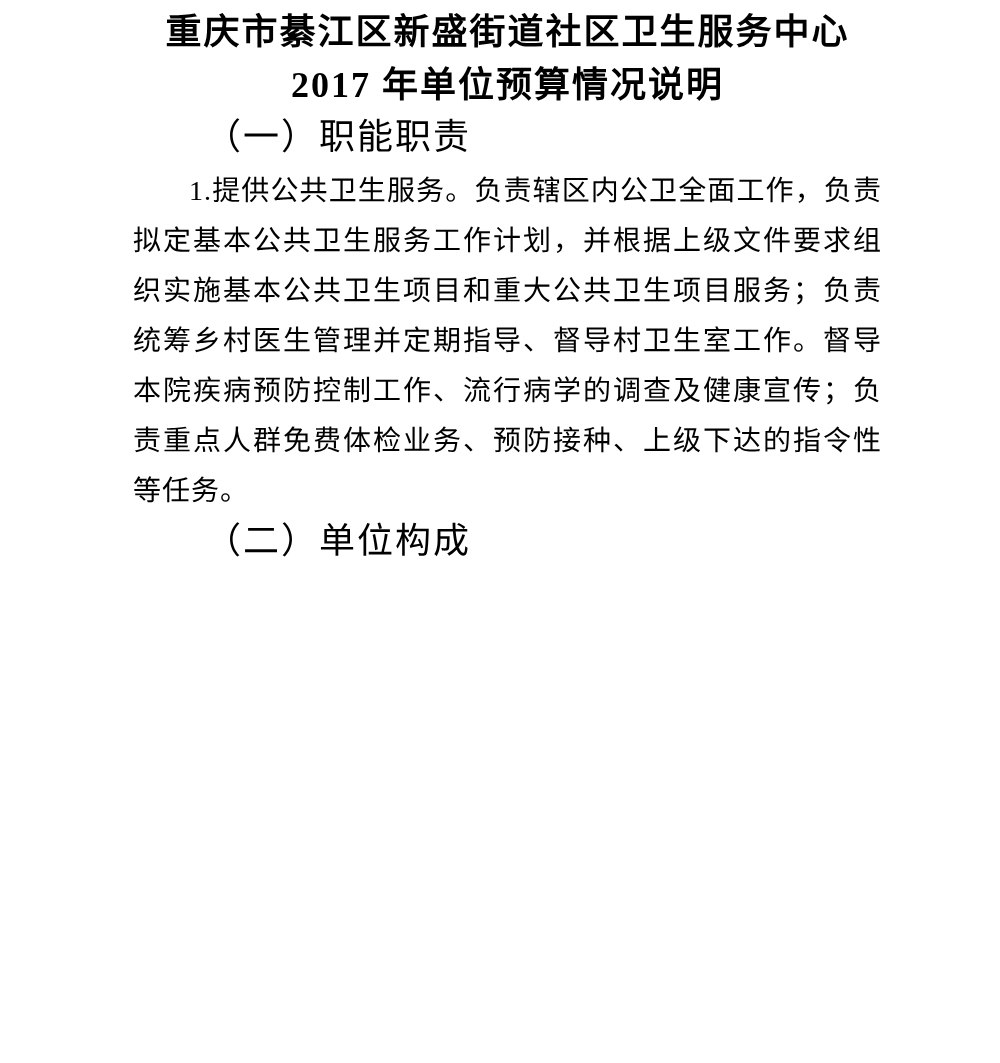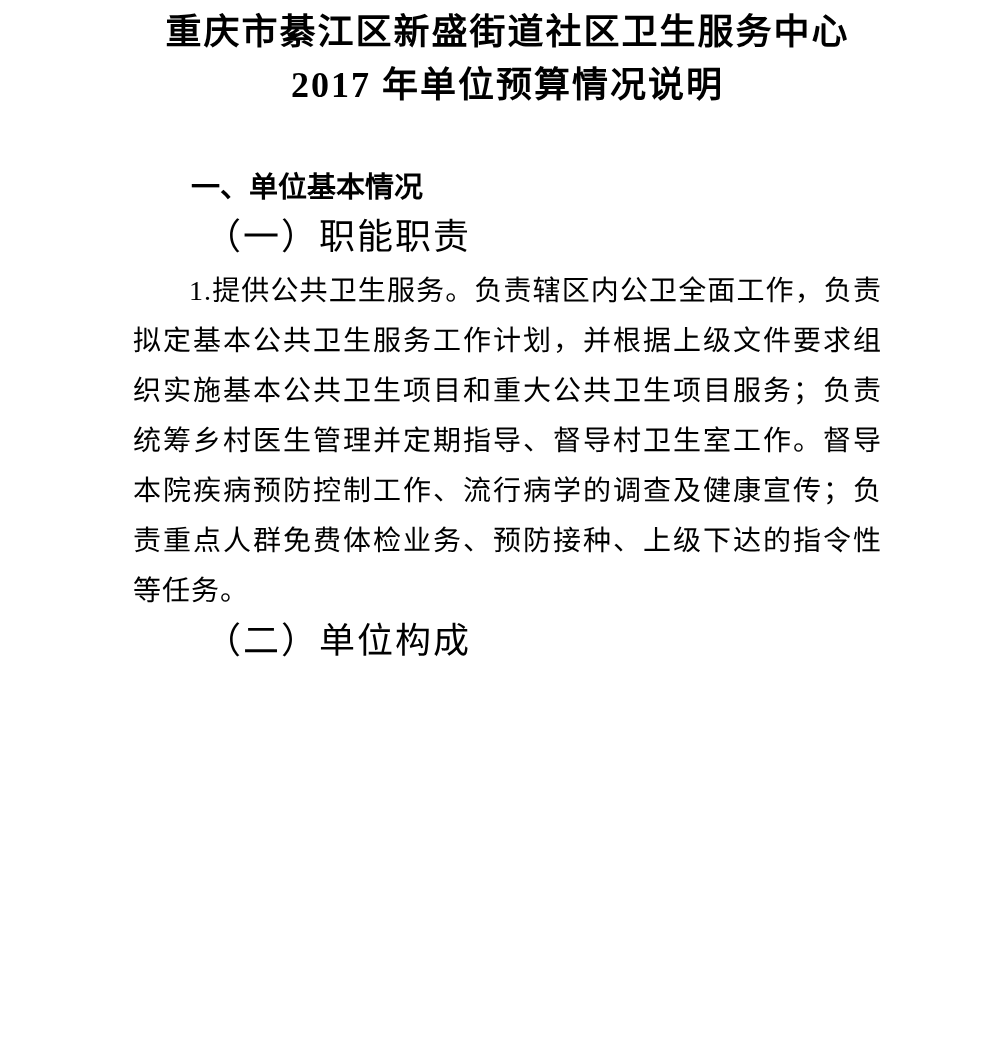--- a/index.html
+++ b/index.html
@@ -58,21 +58,20 @@
 <body>
 
 <div class="page">
   <div class="content">
 
     <div class="doc-title">
       <div class="title-line">重庆市綦江区新盛街道社区卫生服务中心</div>
       <div class="title-line">2017 年单位预算情况说明</div>
     </div>
 
-    <div class="h1">一、单位基本情况</div>
 
     <div class="h2">（一）职能职责</div>
 
     <p class="para">1.提供公共卫生服务。负责辖区内公卫全面工作，负责拟定基本公共卫生服务工作计划，并根据上级文件要求组织实施基本公共卫生项目和重大公共卫生项目服务；负责统筹乡村医生管理并定期指导、督导村卫生室工作。督导本院疾病预防控制工作、流行病学的调查及健康宣传；负责重点人群免费体检业务、预防接种、上级下达的指令性等任务。</p>
 
 
     <div class="h2">（二）单位构成</div>
 
   </div>
 </div>

